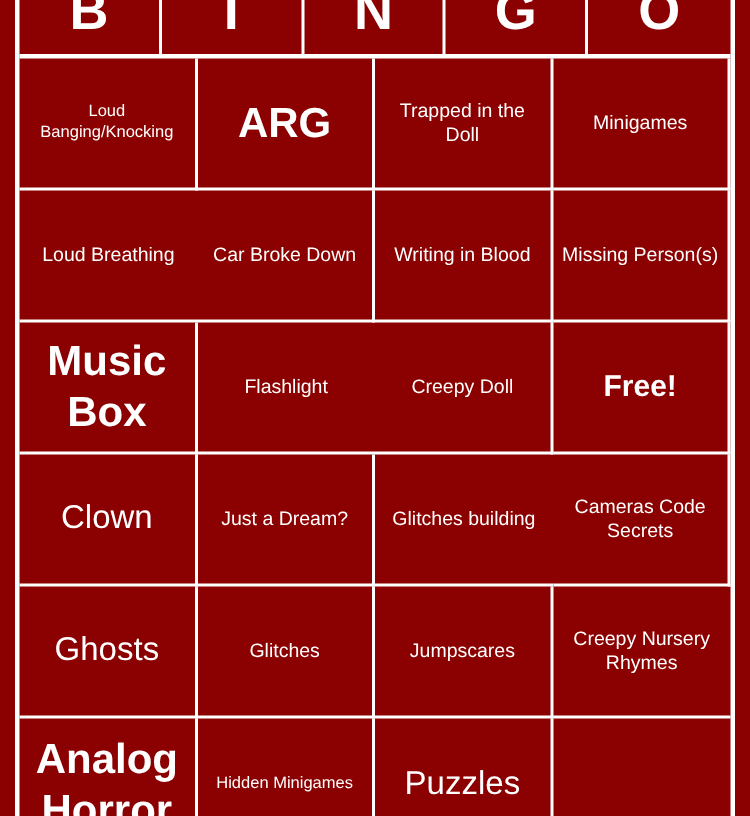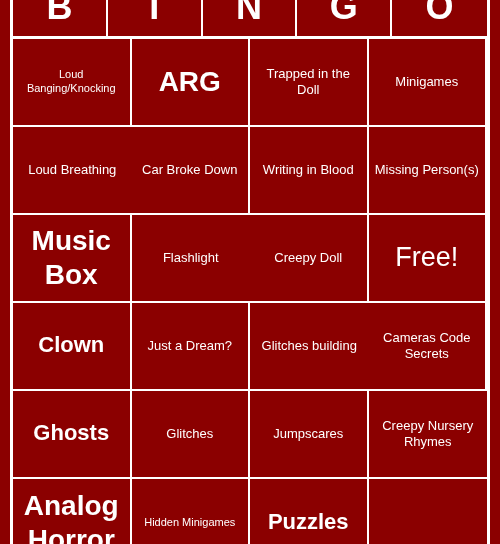--- a/index.html
+++ b/index.html
@@ -69,31 +69,31 @@
     .bingo-cell:nth-child(5n) {
       border-right: none;
     }
 
     .bingo-cell:nth-child(n+21) {
       border-bottom: none;
     }
 
     .bingo-cell.large-text {
       font-size: 22px;
-      font-weight: bold;
+      font-weight: normal;
     }
 
     .bingo-cell.xl-text {
       font-size: 28px;
       font-weight: bold;
     }
 
     .bingo-cell.free {
-      font-size: 27px;
-      font-weight: normal;
+      font-size: 20px;
+      font-weight: bold;
     }
 
     .bingo-cell.small-text {
       font-size: 11px;
     }
   </style>
 </head>
 <body>
 
 <div class="bingo-card">

